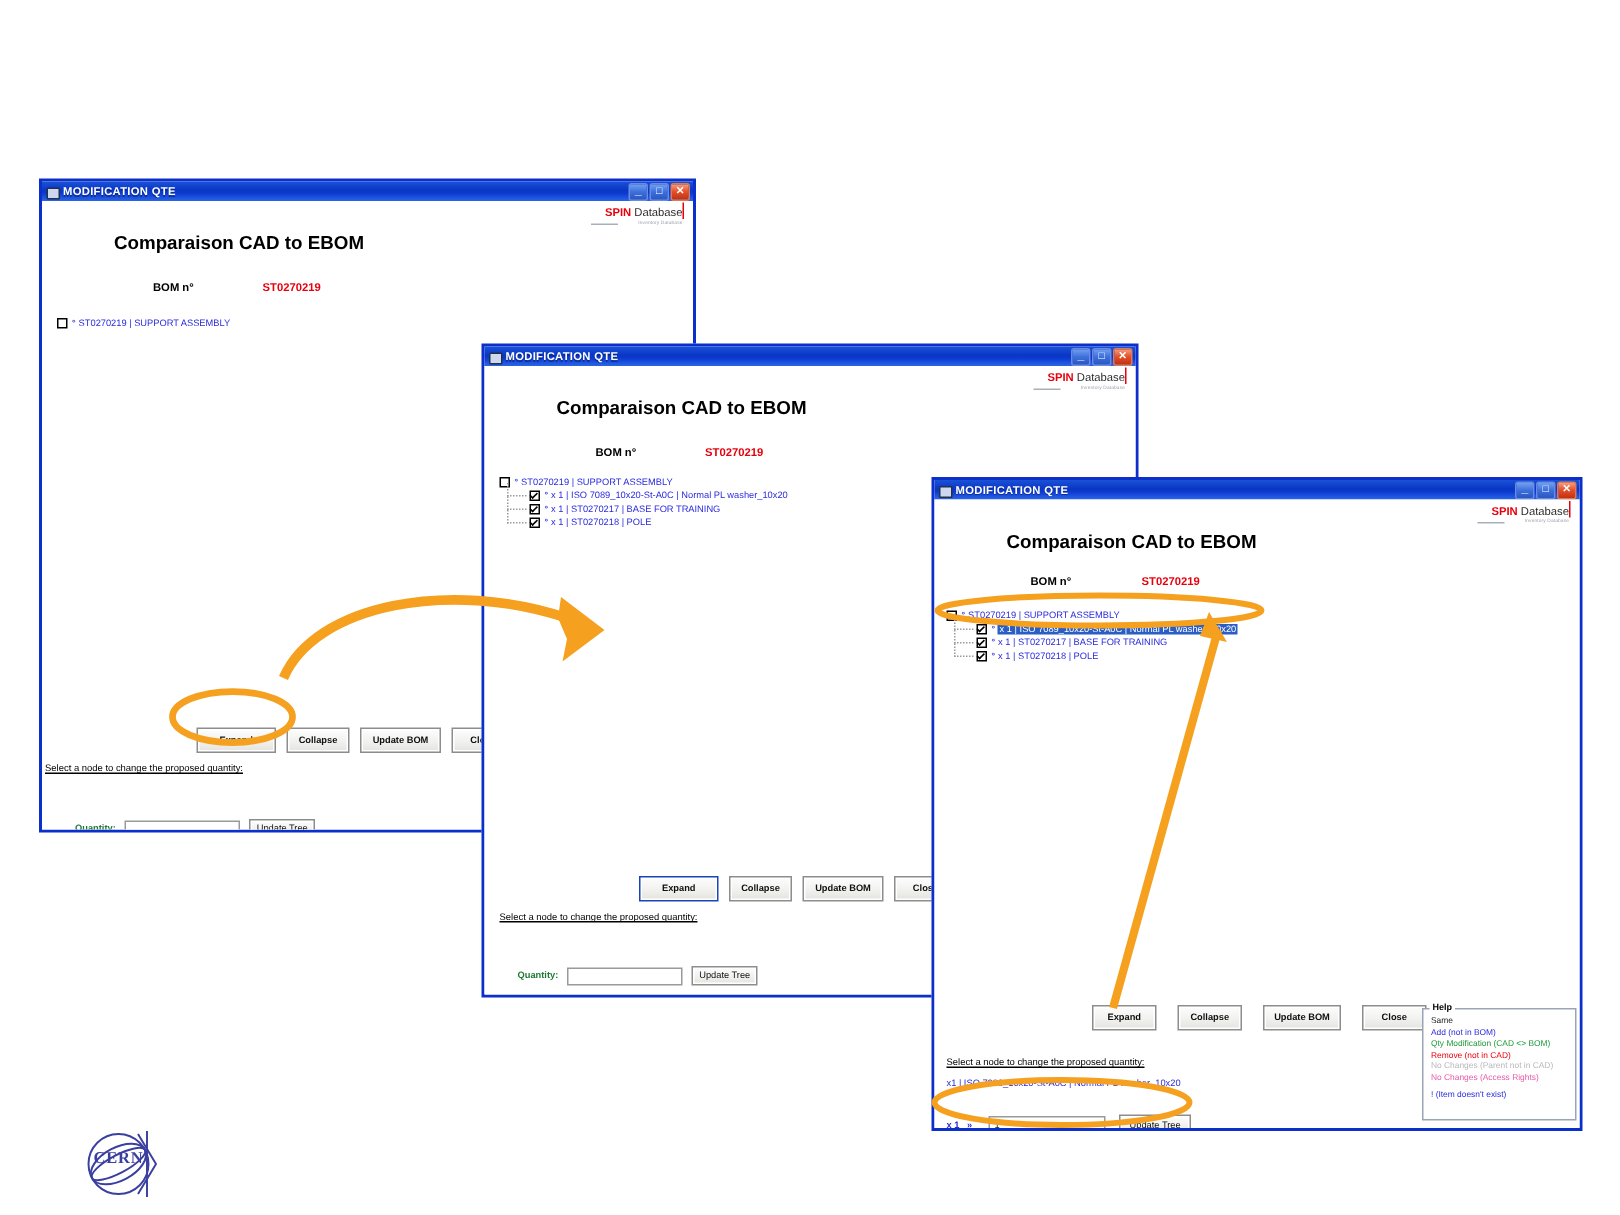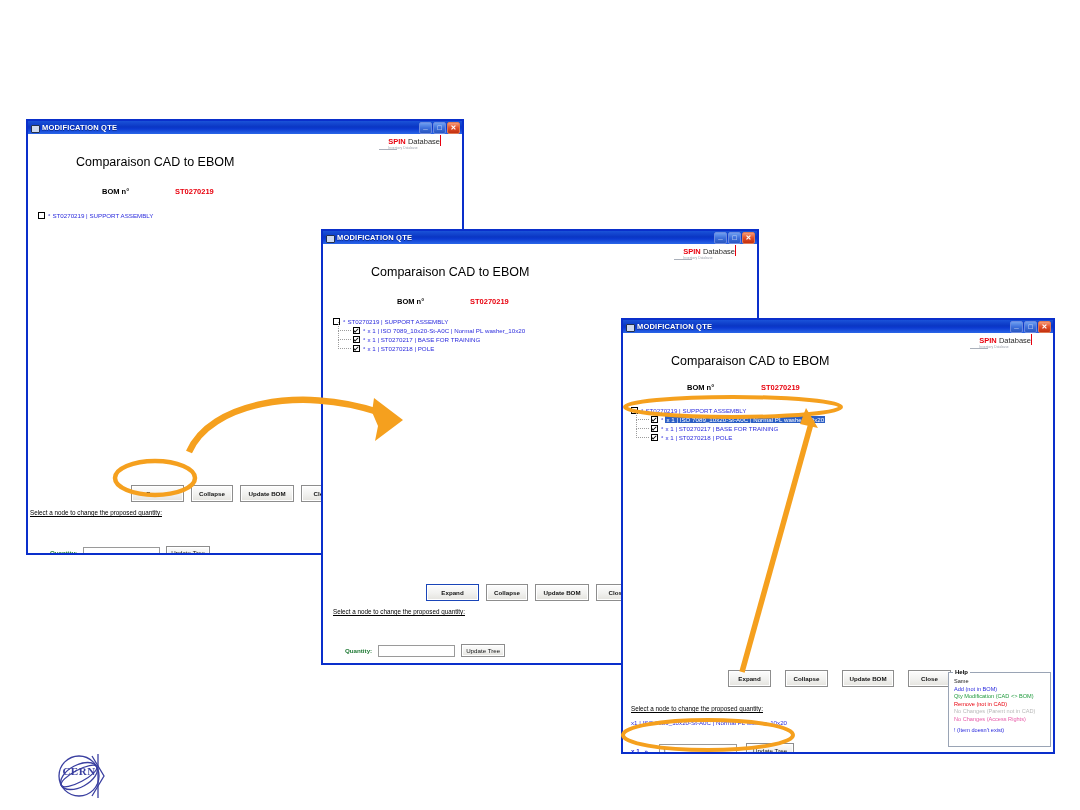--- a/index.html
+++ b/index.html
@@ -36,30 +36,30 @@
   .tb-btn.close{
     background:linear-gradient(180deg,#f79b78 0%,#e2502a 48%,#c3300f 100%);
     border-color:#e07a55;
   }
   .tb-glyph{display:block;font-size:7px;line-height:7px;margin-top:-1px;}
   .tb-min .tb-glyph{font-size:8px;margin-top:-3px;}
 
   .client{position:absolute;left:0;right:0;top:13px;bottom:0;background:#fff;overflow:hidden;}
 
   
-  .spin{position:absolute;right:22px;top:4px;line-height:1;}
+  .spin{position:absolute;right:7px;top:4px;text-align:right;line-height:1;}
   .spin-row{white-space:nowrap;font-size:7.5px;font-weight:bold;}
   .spin-a{color:#e8000d;}
   .spin-b{color:#2b2b2b;font-weight:normal;font-size:7.5px;}
   .spin-sub{font-size:3.2px;color:#9aa0ab;letter-spacing:.1px;margin-top:1px;white-space:nowrap;}
   .spin-cross-v{position:absolute;right:-1px;top:-3px;width:1px;height:11px;background:#e8000d;}
   .spin-cross-h{position:absolute;left:-9px;top:11px;width:18px;height:1px;background:#aab0ba;}
 
   
-  .h-title{position:absolute;font-weight:normal;color:#000;white-space:nowrap;}
+  .h-title{position:absolute;font-weight:bold;color:#000;white-space:nowrap;}
   .bom-label{position:absolute;font-weight:bold;color:#000;font-size:7.5px;white-space:nowrap;}
   .bom-value{position:absolute;font-weight:bold;color:#e8000d;font-size:7.5px;white-space:nowrap;padding-left:28px;}
 
   
   .tree{position:absolute;font-size:6.2px;color:#2b2bdd;white-space:nowrap;}
   .tnode{display:flex;align-items:center;height:9px;position:relative;}
   .tnode.child{padding-left:20px;}
   .cbox{
     width:7px;height:7px;border:1px solid #000;background:#fff;flex:0 0 auto;
     display:flex;align-items:center;justify-content:center;box-sizing:border-box;

